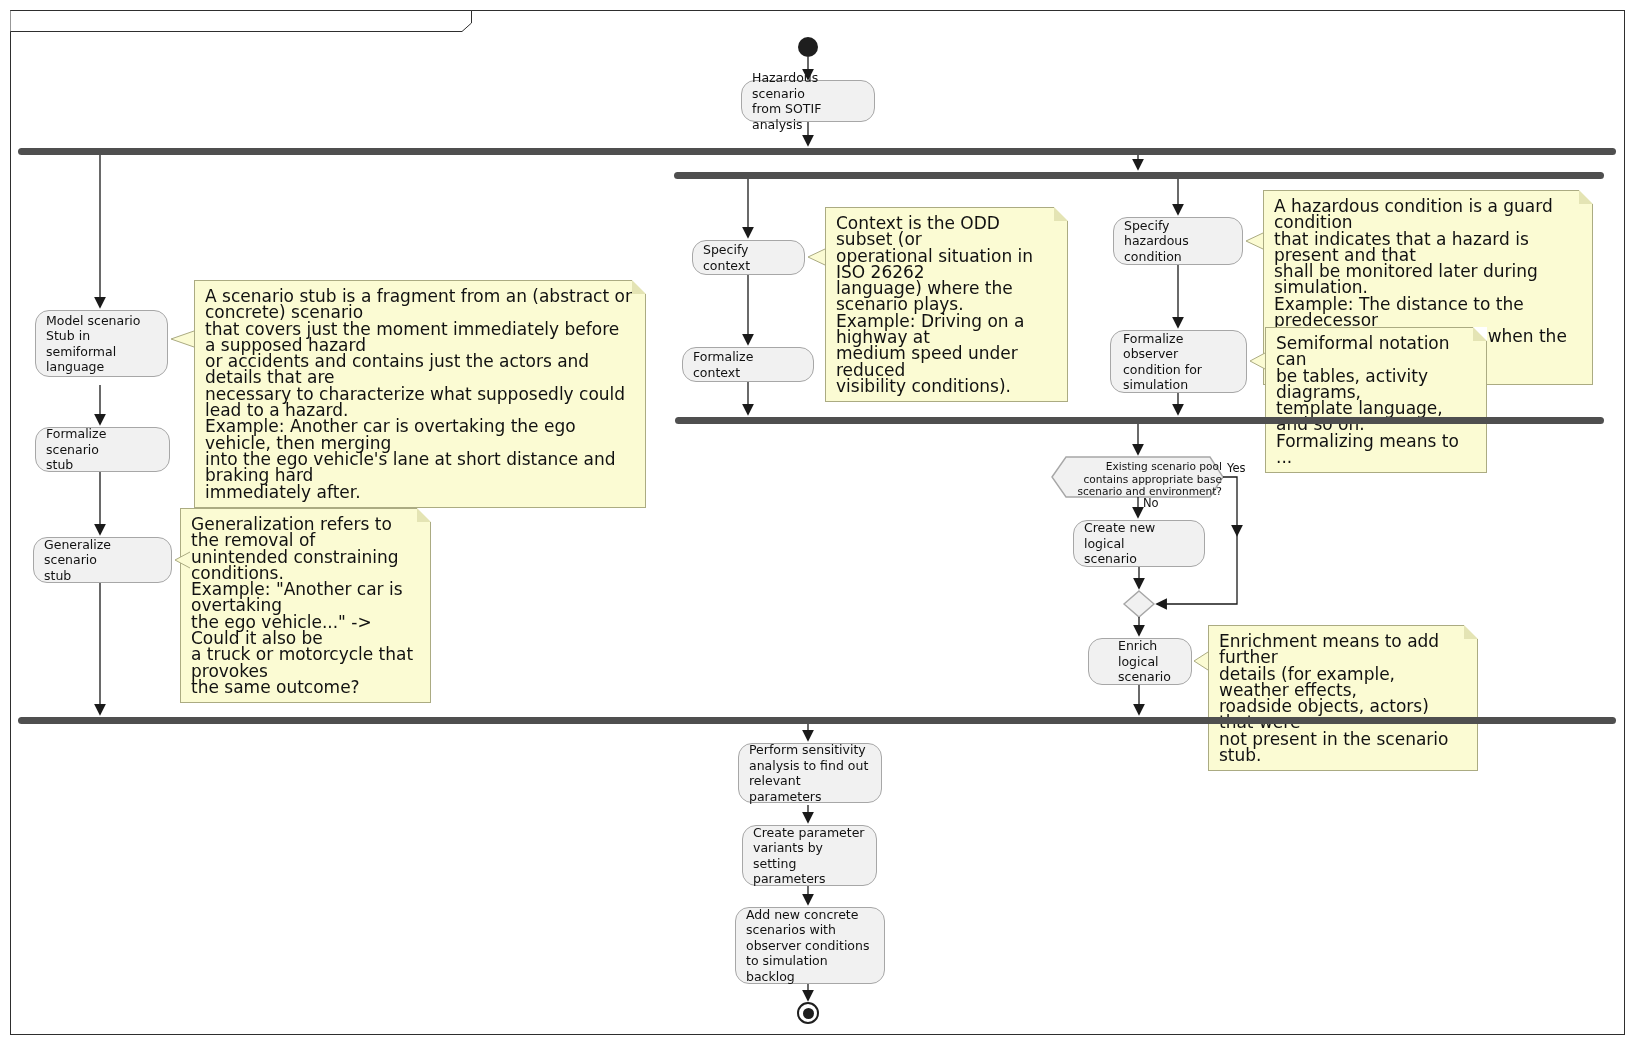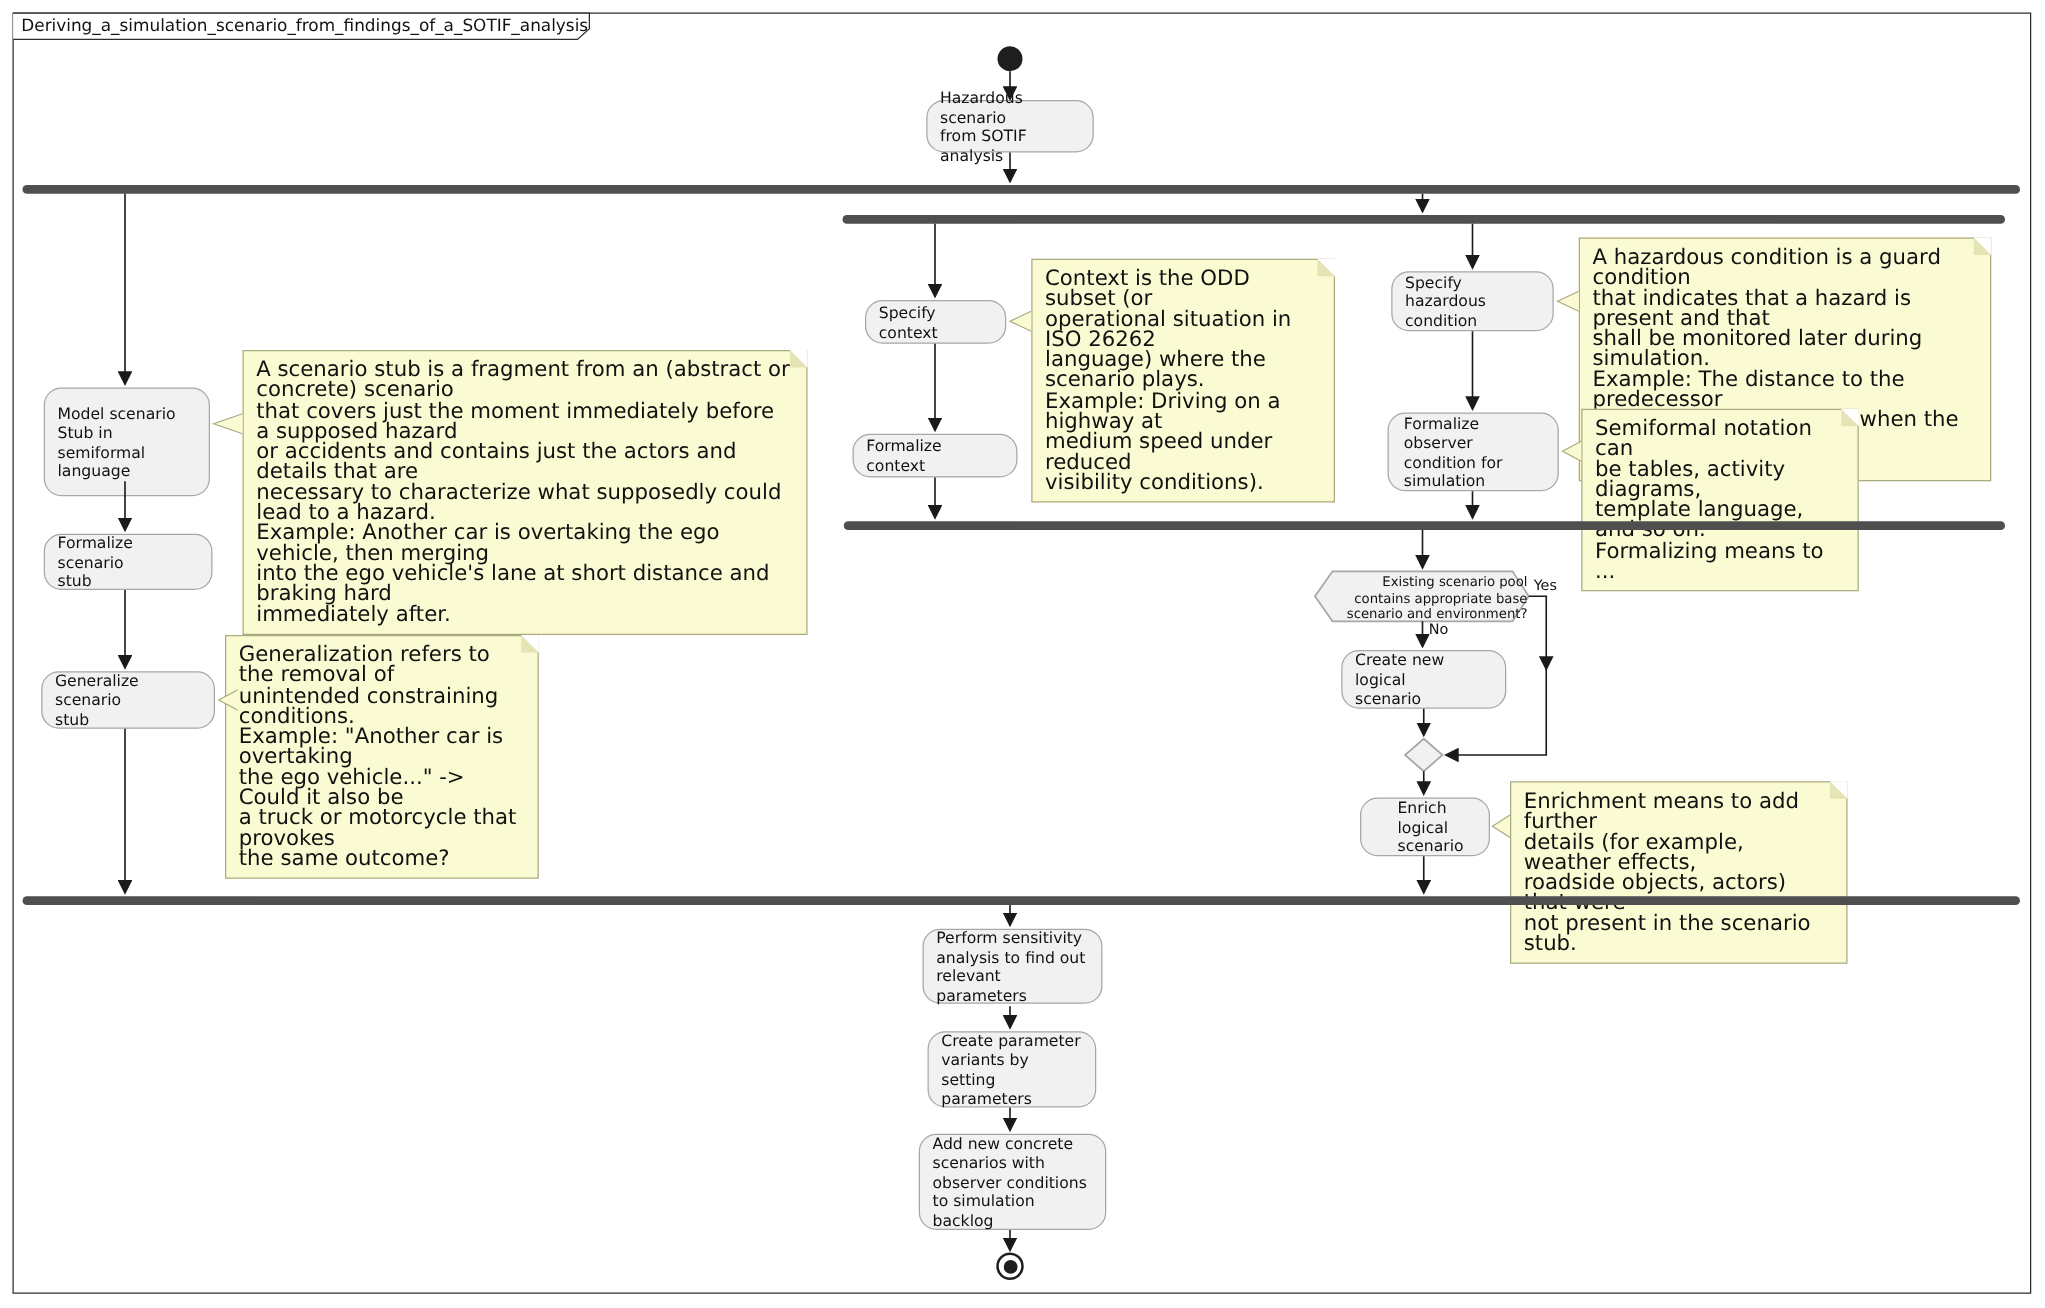--- a/index.html
+++ b/index.html
@@ -50,21 +50,21 @@
   .float-label{position:absolute;z-index:6;font-size:11.5px;line-height:12px;}
   #hexagon-text{
     position:absolute;left:1062px;top:460px;width:160px;z-index:6;
     font-size:10.6px;line-height:12.6px;white-space:pre-line;text-align:right;
   }
   #frame-title{
     position:absolute;left:17px;top:13px;z-index:6;font-size:13.5px;
   }
   
   #act-hazardous{left:741px;top:80px;width:134px;height:42px;}
-  #act-model-stub{left:35px;top:310px;width:133px;height:87px;}
+  #act-model-stub{left:35px;top:310px;width:133px;height:67px;}
   #act-formalize-stub{left:35px;top:427px;width:135px;height:45px;}
   #act-generalize-stub{left:33px;top:537px;width:139px;height:46px;}
   #act-specify-context{left:692px;top:240px;width:113px;height:35px;}
   #act-formalize-context{left:682px;top:347px;width:132px;height:35px;}
   #act-specify-hazcond{left:1113px;top:217px;width:130px;height:48px;}
   #act-formalize-observer{left:1110px;top:330px;width:137px;height:63px;padding-left:12px;}
   #act-create-logical{left:1073px;top:520px;width:132px;height:47px;}
   #act-enrich-logical{left:1088px;top:638px;width:104px;height:47px;padding-left:29px;}
   #act-sensitivity{left:738px;top:743px;width:144px;height:60px;}
   #act-param-variants{left:742px;top:825px;width:135px;height:61px;}
@@ -81,21 +81,20 @@
   #bar-join-2{left:18px;top:717px;width:1598px;}
   #label-yes{left:1227px;top:462px;}
   #label-no{left:1143px;top:497px;}
 </style>
 </head>
 <body>
 
 <div id="canvas">
 
   <div id="frame-border"></div>
-  <div id="frame-title">Deriving_a_simulation_scenario_from_findings_of_a_SOTIF_analysis</div>
 
   <div id="start-node"></div>
 
   <div class="activity" id="act-hazardous">Hazardous scenario
 from SOTIF analysis</div>
 
   <div class="bar" id="bar-fork-1"></div>
   <div class="bar" id="bar-fork-2"></div>
 
   <div class="activity" id="act-model-stub">Model scenario

